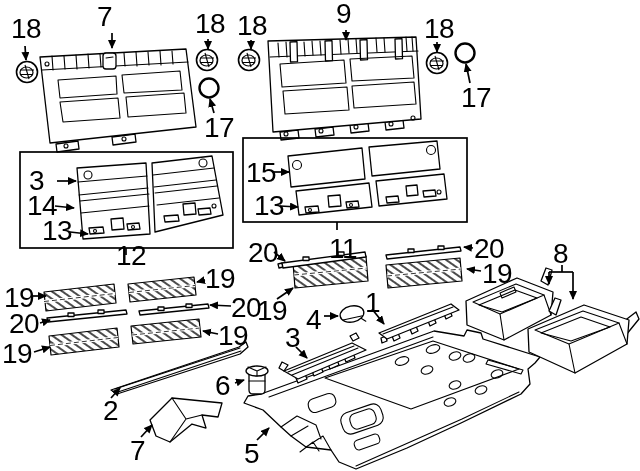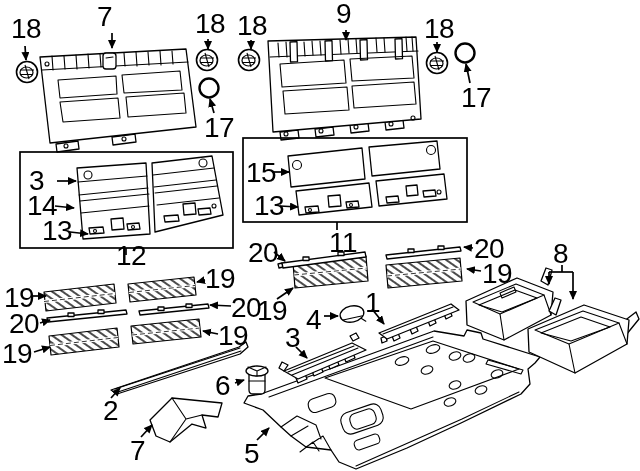--- a/index.html
+++ b/index.html
@@ -288,21 +288,21 @@
       <div class="callout" style="left: 336px; top: 0px; color: rgb(0, 0, 0);">9</div>
       <div class="callout" style="left: 237px; top: 12px; color: rgb(0, 0, 0);">18</div>
       <div class="callout" style="left: 424px; top: 15px; color: rgb(0, 0, 0);">18</div>
       <div class="callout" style="left: 461px; top: 84px; color: rgb(0, 0, 0);">17</div>
       <div class="callout" style="left: 29px; top: 167px; color: rgb(0, 0, 0);">3</div>
       <div class="callout" style="left: 27px; top: 192px; color: rgb(0, 0, 0); text-align: right;">14</div>
       <div class="callout" style="left: 42px; top: 217px; color: rgb(0, 0, 0);">13</div>
       <div class="callout" style="left: 116px; top: 242px; color: rgb(0, 0, 0);">12</div>
       <div class="callout" style="left: 246px; top: 159px; color: rgb(0, 0, 0);">15</div>
       <div class="callout" style="left: 254px; top: 192px; color: rgb(0, 0, 0);">13</div>
-      <div class="callout" style="left: 329px; top: 229px; color: rgb(0, 0, 0);">11</div>
+      <div class="callout" style="left: 329px; top: 235px; color: rgb(0, 0, 0);">11</div>
       <div class="callout" style="left: 4px; top: 284px; color: rgb(0, 0, 0);">19</div>
       <div class="callout" style="left: 205px; top: 265px; color: rgb(0, 0, 0);">19</div>
       <div class="callout" style="left: 9px; top: 310px; color: rgb(0, 0, 0);">20</div>
       <div class="callout" style="left: 231px; top: 294px; color: rgb(0, 0, 0);">20</div>
       <div class="callout" style="left: 2px; top: 340px; color: rgb(0, 0, 0);">19</div>
       <div class="callout" style="left: 218px; top: 322px; color: rgb(0, 0, 0);">19</div>
       <div class="callout" style="left: 248px; top: 239px; color: rgb(0, 0, 0);">20</div>
       <div class="callout" style="left: 257px; top: 297px; color: rgb(0, 0, 0);">19</div>
       <div class="callout" style="left: 474px; top: 235px; color: rgb(0, 0, 0);">20</div>
       <div class="callout" style="left: 482px; top: 260px; color: rgb(0, 0, 0);">19</div>

